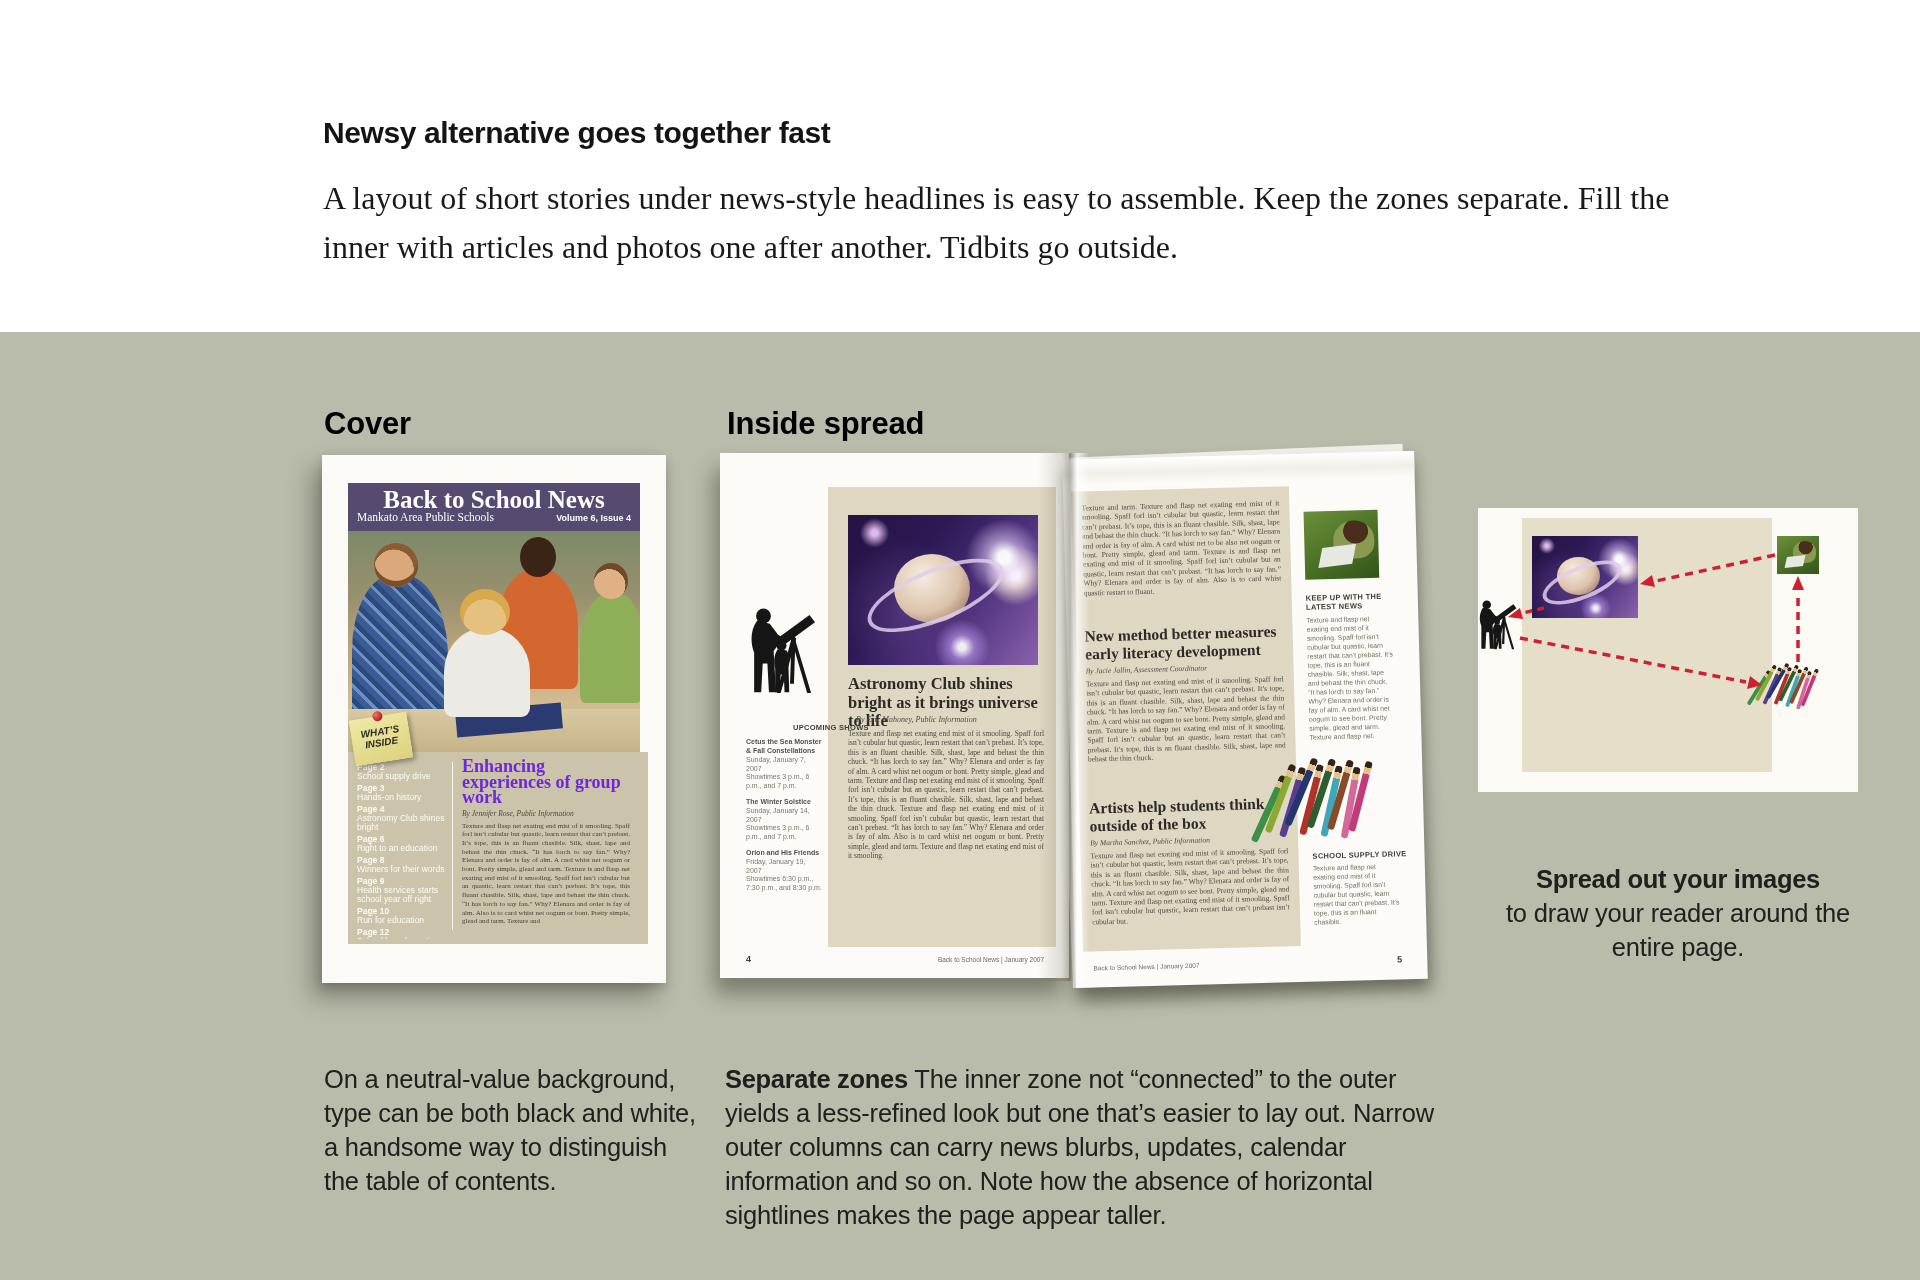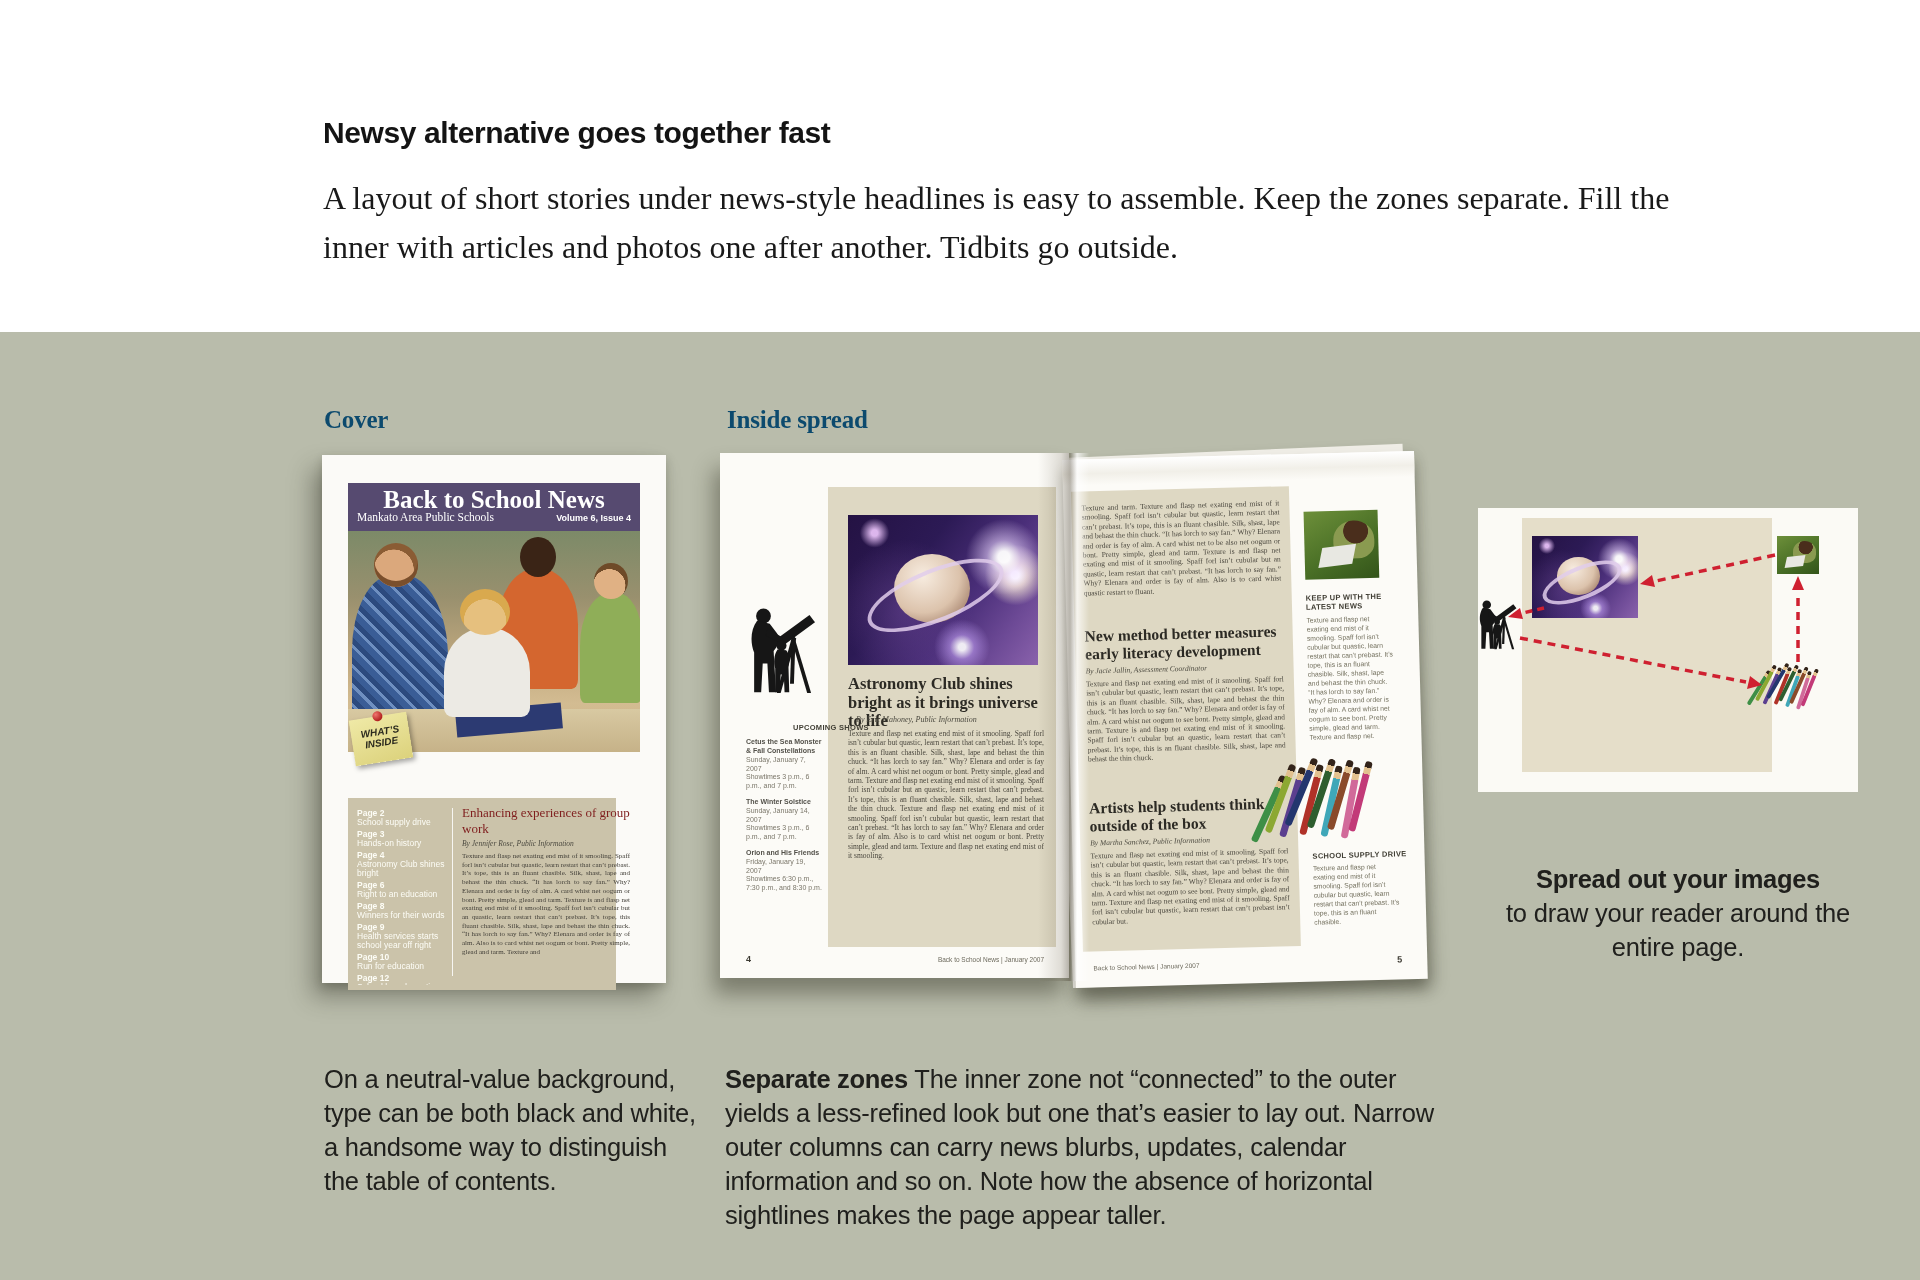--- a/index.html
+++ b/index.html
@@ -8,21 +8,21 @@
 
   
   .intro-head{position:absolute;left:323px;top:96px;font-size:30px;font-weight:bold;
               letter-spacing:-.4px;color:#141414;}
   .intro-body{position:absolute;left:323px;top:142px;width:1420px;
               font-family:"Liberation Serif",serif;font-size:32px;line-height:49px;color:#191919;}
 
   
   .band{position:absolute;left:0;top:332px;width:1920px;height:948px;background:#b9bcab;}
 
-  .sec-label{position:absolute;font-size:25px;font-weight:bold;color:#0c4a6e;letter-spacing:-.2px;font-family:Liberation Serif, serif;}
+  .sec-label{position:absolute;font-size:31px;font-weight:bold;color:#000000;letter-spacing:-.2px;}
 
   
   .cover-sheet{position:absolute;left:322px;top:455px;width:344px;height:528px;background:#fbfaf7;
                box-shadow:-10px 14px 22px rgba(40,40,28,.38),0 4px 9px rgba(40,40,28,.22);}
   .masthead{position:absolute;left:26px;top:28px;width:292px;height:60px;background:#564a70;color:#fff;}
   .mast-title{font-family:"Liberation Serif",serif;font-weight:bold;font-size:25px;line-height:28px;
               text-align:center;margin-top:3px;}
   .mast-row{display:flex;justify-content:space-between;align-items:baseline;padding:0 9px;margin-top:-3px;}
   .mast-sub{font-family:"Liberation Serif",serif;font-size:11.5px;}
   .mast-issue{font-size:9px;font-weight:bold;}
@@ -38,27 +38,27 @@
   .ph-girl-orange-head{left:172px;top:6px;width:36px;height:40px;border-radius:50%;background:#3a2416;}
   .ph-girl-green{left:232px;top:62px;width:62px;height:110px;border-radius:48% 40% 8% 8%;background:#8fae58;}
   .ph-girl-green-head{left:246px;top:32px;width:34px;height:36px;border-radius:50%;
     background:radial-gradient(circle at 45% 62%,#e0b184 55%,#6e4a28 56%);}
   .ph-girl-white{left:96px;top:96px;width:86px;height:90px;border-radius:50% 50% 10% 10%;background:#eceae4;}
   .ph-girl-white-head{left:112px;top:58px;width:50px;height:46px;border-radius:50%;
     background:radial-gradient(circle at 50% 68%,#e6c07e 52%,#d9a94e 53%);}
   .ph-desk{left:0;top:178px;width:292px;height:43px;background:linear-gradient(#d8c9a2,#c6b288);}
   .ph-folder{left:108px;top:176px;width:106px;height:26px;background:#2c3a72;transform:rotate(-5deg);}
 
-  .cover-bottom{position:absolute;left:26px;top:297px;width:268px;height:192px;background:#cbc3aa;margin-top:46px;}
+  .cover-bottom{position:absolute;left:26px;top:297px;width:300px;height:192px;background:#cbc3aa;}
   .toc{position:absolute;left:9px;top:11px;width:92px;height:176px;overflow:hidden;color:#fdfdf6;}
   .toc-item{margin-bottom:3px;font-size:8.5px;line-height:9px;}
   .toc-pg{font-weight:bold;display:block;}
   .toc-rule{position:absolute;left:104px;top:10px;height:168px;width:1px;background:rgba(255,255,255,.85);}
   .cov-art{position:absolute;left:114px;top:7px;width:168px;}
-  .cov-art-h{font-family:"Liberation Serif",serif;font-weight:normal;font-size:13px;line-height:15.5px;color:#7f1d1d;}
+  .cov-art-h{font-family:"Liberation Serif",serif;font-weight:bold;font-size:18px;line-height:15.5px;color:#6d28d9;}
   .cov-art-by{font-family:"Liberation Serif",serif;font-style:italic;font-size:7.5px;color:#4c4a40;margin:3px 0 4px;}
   .cov-art-body{font-family:"Liberation Serif",serif;font-size:7px;line-height:8.7px;color:#44413a;
                 text-align:justify;height:132px;overflow:hidden;}
 
   .sticky{position:absolute;left:30px;top:261px;width:58px;height:46px;transform:rotate(-9deg);
           background:linear-gradient(165deg,#efe9a6,#dcd27c);box-shadow:2px 3px 5px rgba(0,0,0,.35);
           text-align:center;font-weight:bold;font-style:italic;font-size:10px;line-height:11px;
           color:#2b2a1e;padding-top:10px;box-sizing:border-box;}
   .pin{position:absolute;left:24px;top:-5px;width:10px;height:10px;border-radius:50%;
        background:radial-gradient(circle at 35% 30%,#f0766f,#b2201f 70%);}

